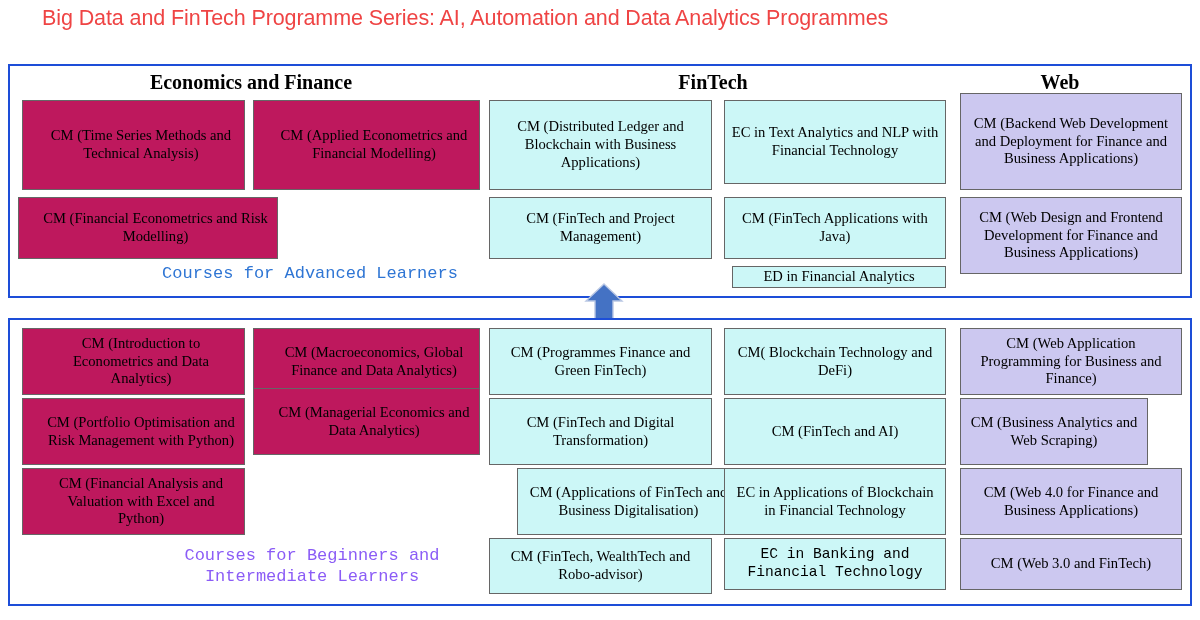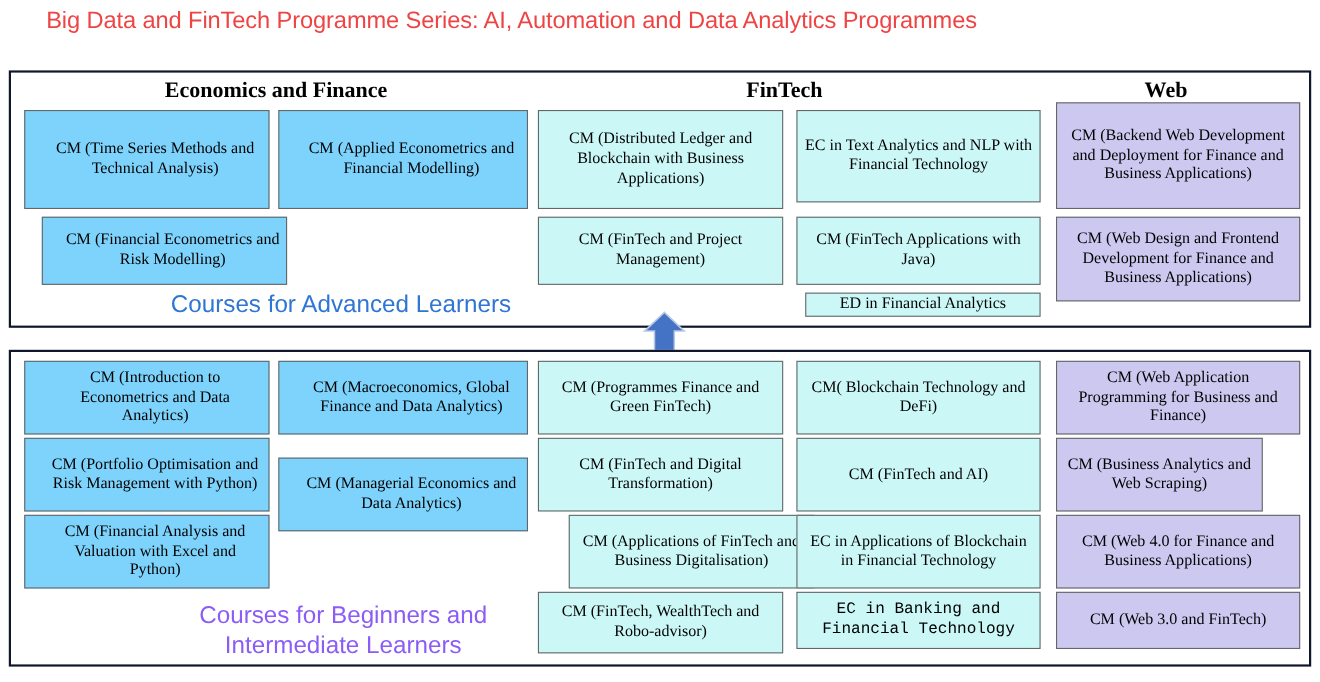--- a/index.html
+++ b/index.html
@@ -28,21 +28,21 @@
     font-weight: 400;
     color: #ef4444;
     letter-spacing: -0.1px;
     white-space: nowrap;
   }
 
   
   .panel {
     position: absolute;
     box-sizing: border-box;
-    border: 2px solid #0f172a;
+    border: 2px solid #1d4ed8;
     background: #ffffff;
   }
   #panel-advanced {
     left: 8px;
     top: 64px;
     width: 1184px;
     height: 234px;
   }
   #panel-beginner {
     left: 8px;
@@ -71,29 +71,29 @@
     display: flex;
     align-items: center;
     justify-content: center;
     text-align: center;
     padding: 2px 5px;
     font-family: "Liberation Serif", "DejaVu Serif", serif;
     font-size: 14.6px;
     line-height: 1.22;
     color: #000000;
   }
-  .card-green  { background: #7dd3fc; padding-left: 20px; }
+  .card-green  { background: #be185d; padding-left: 20px; }
   .card-cyan   { background: #ccf7f7; }
   .card-purple { background: #ccc8f0; }
 
   
   .caption {
     position: absolute;
-    font-family: Liberation Sans, sans-serif;
-    font-size: 22px;
+    font-family: Liberation Mono, monospace;
+    font-size: 17px;
     line-height: 1.25;
     text-align: center;
     white-space: pre-line;
   }
   #caption-advanced {
     left: 150px;
     top: 263px;
     width: 320px;
     color: #2e75d4;
   }
@@ -118,21 +118,21 @@
 
 <div class="page-title">Big Data and FinTech Programme Series: AI, Automation and Data Analytics Programmes</div>
 
 <div class="panel" id="panel-advanced">
 
   <div class="col-header" style="left:10px;  width:462px;">Economics and Finance</div>
   <div class="col-header" style="left:472px; width:462px;">FinTech</div>
   <div class="col-header" style="left:934px; width:232px;">Web</div>
 
   <div class="card card-green" style="left:12px; top:34px; width:223px; height:90px;">CM (Time Series Methods and Technical Analysis)</div>
-  <div class="card card-green" style="left:28px; top:131px; width:223px; height:62px;">CM (Financial Econometrics and Risk Modelling)</div>
+  <div class="card card-green" style="left:8px; top:131px; width:260px; height:62px;">CM (Financial Econometrics and Risk Modelling)</div>
 
   <div class="card card-green" style="left:243px; top:34px; width:227px; height:90px;">CM (Applied Econometrics and Financial Modelling)</div>
 
   <div class="card card-cyan" style="left:479px; top:34px; width:223px; height:90px;">CM (Distributed Ledger and Blockchain with Business Applications)</div>
   <div class="card card-cyan" style="left:479px; top:131px; width:223px; height:62px;">CM (FinTech and Project Management)</div>
 
   <div class="card card-cyan" style="left:714px; top:34px; width:222px; height:84px;">EC in Text Analytics and NLP with Financial Technology</div>
   <div class="card card-cyan" style="left:714px; top:131px; width:222px; height:62px;">CM (FinTech Applications with Java)</div>
   <div class="card card-cyan" style="left:722px; top:200px; width:214px; height:22px;">ED in Financial Analytics</div>
 
@@ -148,21 +148,21 @@
   </svg>
 </div>
 
 <div class="panel" id="panel-beginner">
 
   <div class="card card-green" style="left:12px; top:8px; width:223px; height:67px;">CM (Introduction to Econometrics and Data Analytics)</div>
   <div class="card card-green" style="left:12px; top:78px; width:223px; height:67px;">CM (Portfolio Optimisation and Risk Management with Python)</div>
   <div class="card card-green" style="left:12px; top:148px; width:223px; height:67px;">CM (Financial Analysis and Valuation with Excel and Python)</div>
 
   <div class="card card-green" style="left:243px; top:8px; width:227px; height:67px;">CM (Macroeconomics, Global Finance and Data Analytics)</div>
-  <div class="card card-green" style="left:243px; top:96px; width:227px; height:67px;">CM (Managerial Economics and Data Analytics)</div>
+  <div class="card card-green" style="left:243px; top:68px; width:227px; height:67px;">CM (Managerial Economics and Data Analytics)</div>
 
   <div class="card card-cyan" style="left:479px; top:8px; width:223px; height:67px;">CM (Programmes Finance and Green FinTech)</div>
   <div class="card card-cyan" style="left:479px; top:78px; width:223px; height:67px;">CM (FinTech and Digital Transformation)</div>
   <div class="card card-cyan" style="left:507px; top:148px; width:223px; height:67px;">CM (Applications of FinTech and Business Digitalisation)</div>
   <div class="card card-cyan" style="left:479px; top:218px; width:223px; height:56px;">CM (FinTech, WealthTech and Robo-advisor)</div>
 
   <div class="card card-cyan" style="left:714px; top:8px; width:222px; height:67px;">CM( Blockchain Technology and DeFi)</div>
   <div class="card card-cyan" style="left:714px; top:78px; width:222px; height:67px;">CM (FinTech and AI)</div>
   <div class="card card-cyan" style="left:714px; top:148px; width:222px; height:67px;">EC in Applications of Blockchain in Financial Technology</div>
   <div class="card card-cyan" style="left:714px; top:218px; width:222px; height:52px;font-family:Liberation Mono, monospace;">EC in Banking and Financial Technology</div>

